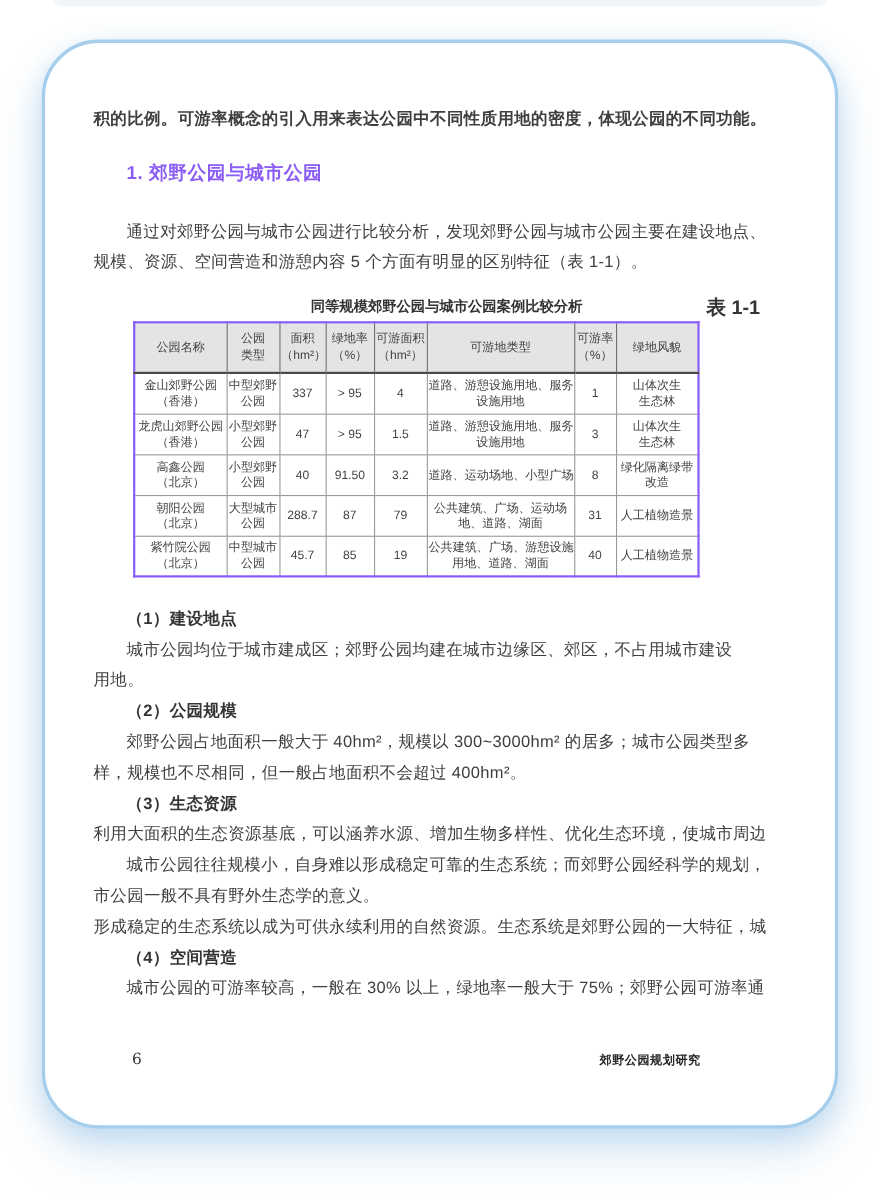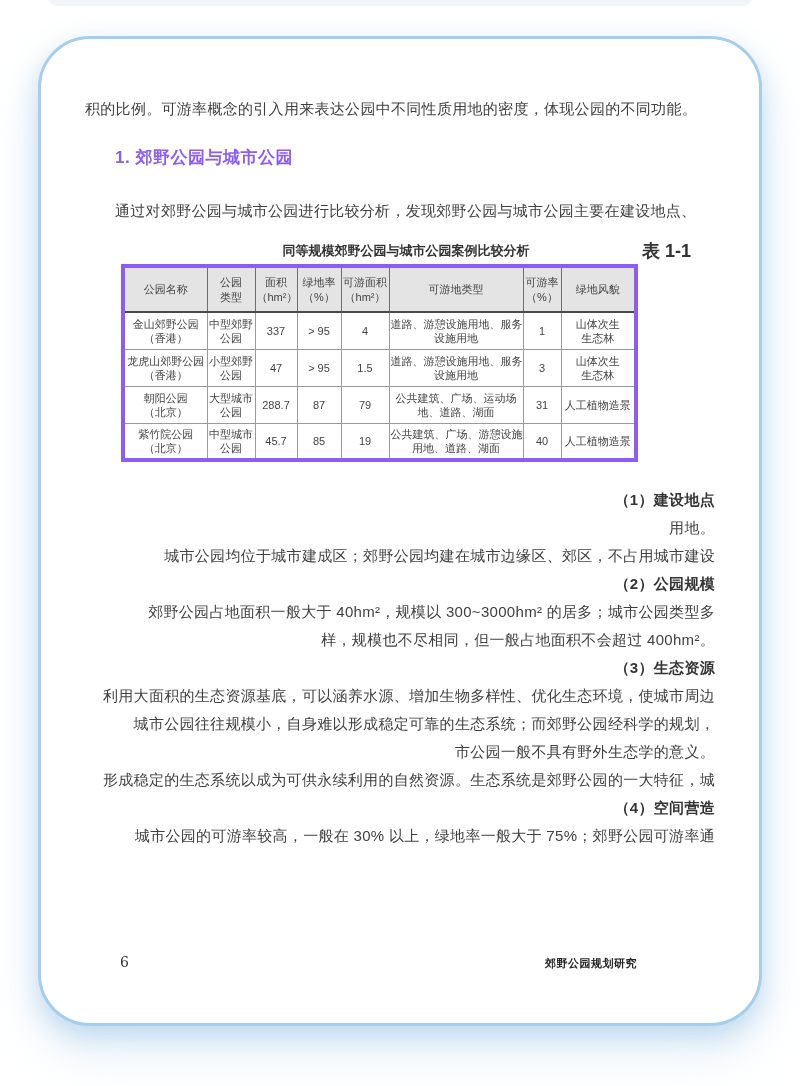--- a/index.html
+++ b/index.html
@@ -31,21 +31,21 @@
     color: #3f3f3f;
   }
   .body-line {
     font-size: 15px;
     line-height: 28px;
     letter-spacing: 0.3px;
     white-space: pre;
     color: #3f3f3f;
   }
   .indent { text-indent: 30px; }
-  .intro-line { margin-top: 56px; }
+  .intro-line { margin-top: 56px; font-weight: bold; }
   .chapter-heading {
     margin-top: 22px;
     font-size: 17px;
     line-height: 26px;
     font-weight: bold;
     color: #8b5cf6;
     text-indent: 30px;
     letter-spacing: 0.5px;
   }
   .intro-para { margin-top: 26px; }
@@ -71,21 +71,21 @@
     font-size: 18px;
     font-weight: bold;
     color: #333333;
   }
   table.compare {
     border-collapse: collapse;
     table-layout: fixed;
     width: 513px;
     font-size: 11px;
     color: #434343;
-    border: 4px solid #8b5cf6;
+    border: 2px solid #8b5cf6;
   }
   table.compare th {
     background: #e4e4e4;
     font-weight: normal;
     border: 1px solid #6e6e6e;
     border-bottom: 2px solid #4a4a4a;
     height: 46px;
     text-align: center;
     vertical-align: middle;
     white-space: pre;
@@ -94,21 +94,21 @@
   }
   table.compare td {
     border: 1px solid #9a9a9a;
     height: 37px;
     text-align: center;
     vertical-align: middle;
     white-space: pre;
     line-height: 14px;
     padding: 2px 1px;
   }
-  .sections { margin-top: 24px; text-align: right; }
+  .sections { margin-top: 24px; }
   .sub-heading {
     font-size: 15px;
     line-height: 28px;
     font-weight: bold;
     color: #353535;
     text-indent: 30px;
     white-space: pre;
     letter-spacing: 0.3px;
   }
   .page-footer {
@@ -137,20 +137,21 @@
 <div class="prev-card-edge"></div>
 
 <div class="page-card">
 
   <div class="body-line intro-line">积的比例。可游率概念的引入用来表达公园中不同性质用地的密度，体现公园的不同功能。</div>
 
   <div class="chapter-heading">1. 郊野公园与城市公园</div>
 
   <div class="intro-para">
     <div class="body-line indent">通过对郊野公园与城市公园进行比较分析，发现郊野公园与城市公园主要在建设地点、</div>
+    <div class="body-line">规模、资源、空间营造和游憩内容 5 个方面有明显的区别特征（表 1-1）。</div>
   </div>
 
   <div class="table-wrap">
     <div class="table-title-row">
       <span>同等规模郊野公园与城市公园案例比较分析</span>
       <span class="table-label">表 1-1</span>
     </div>
     <table class="compare">
       <colgroup>
         <col style="width:84px">
@@ -202,20 +203,33 @@
           <td>47</td>
           <td>&gt; 95</td>
           <td>1.5</td>
           <td>道路、游憩设施用地、服务
 设施用地</td>
           <td>3</td>
           <td>山体次生
 生态林</td>
         </tr>
         <tr>
+          <td>高鑫公园
+（北京）</td>
+          <td>小型郊野
+公园</td>
+          <td>40</td>
+          <td>91.50</td>
+          <td>3.2</td>
+          <td>道路、运动场地、小型广场</td>
+          <td>8</td>
+          <td>绿化隔离绿带
+改造</td>
+        </tr>
+        <tr>
           <td>朝阳公园
 （北京）</td>
           <td>大型城市
 公园</td>
           <td>288.7</td>
           <td>87</td>
           <td>79</td>
           <td>公共建筑、广场、运动场
 地、道路、湖面</td>
           <td>31</td>
@@ -233,22 +247,22 @@
 用地、道路、湖面</td>
           <td>40</td>
           <td>人工植物造景</td>
         </tr>
       </tbody>
     </table>
   </div>
 
   <div class="sections">
     <div class="sub-heading">（1）建设地点</div>
+    <div class="body-line indent">城市公园均位于城市建成区；郊野公园均建在城市边缘区、郊区，不占用城市建设</div>
     <div class="body-line">用地。</div>
-    <div class="body-line indent">城市公园均位于城市建成区；郊野公园均建在城市边缘区、郊区，不占用城市建设</div>
 
     <div class="sub-heading">（2）公园规模</div>
     <div class="body-line indent">郊野公园占地面积一般大于 40hm²，规模以 300~3000hm² 的居多；城市公园类型多</div>
     <div class="body-line">样，规模也不尽相同，但一般占地面积不会超过 400hm²。</div>
 
     <div class="sub-heading">（3）生态资源</div>
     <div class="body-line">利用大面积的生态资源基底，可以涵养水源、增加生物多样性、优化生态环境，使城市周边</div>
     <div class="body-line indent">城市公园往往规模小，自身难以形成稳定可靠的生态系统；而郊野公园经科学的规划，</div>
     <div class="body-line">市公园一般不具有野外生态学的意义。</div>
     <div class="body-line">形成稳定的生态系统以成为可供永续利用的自然资源。生态系统是郊野公园的一大特征，城</div>

